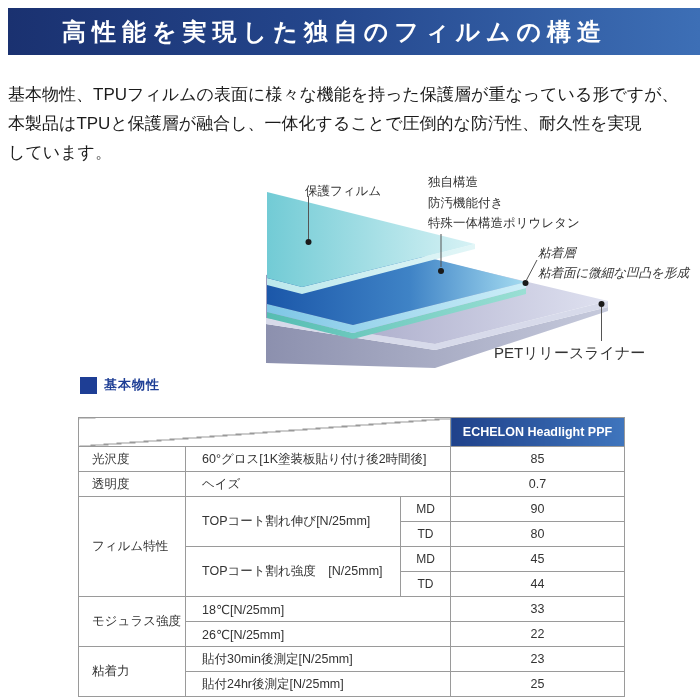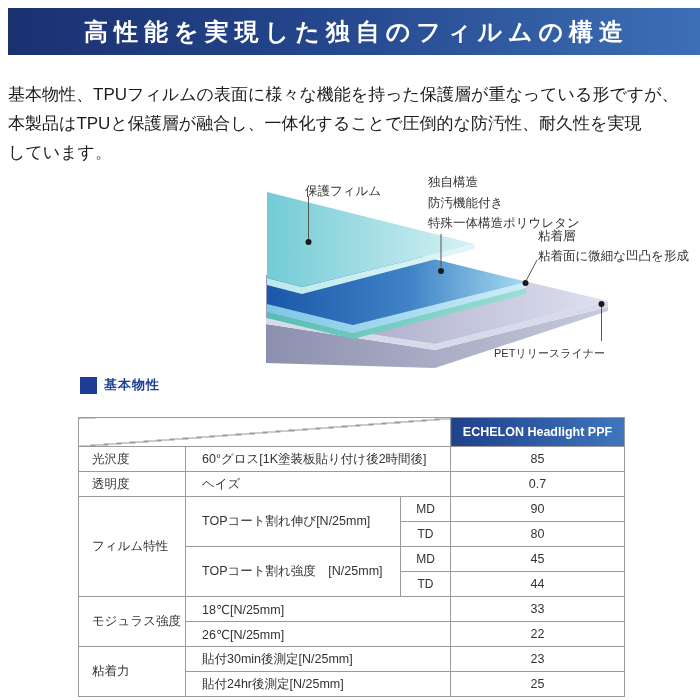--- a/index.html
+++ b/index.html
@@ -10,33 +10,33 @@
   }
   
   .banner {
     position:absolute; left:8px; top:8px; width:692px; height:47px;
     background:linear-gradient(90deg,#1a3170 0%,#24468c 45%,#3d6fb6 100%);
     display:flex; align-items:center;
   }
   .banner-title {
     font-family:"Liberation Serif","DejaVu Serif",serif;
     color:#ffffff; font-size:24px; font-weight:bold;
-    letter-spacing:6px; padding-left:76px; white-space:nowrap;
+    letter-spacing:6px; padding-left:54px; white-space:nowrap;
   }
   
   .intro { position:absolute; left:8px; top:80px; width:688px; color:#1b1b1b; }
   .intro div { font-size:17px; line-height:29px; white-space:nowrap; }
   
   .diagram { position:absolute; left:0; top:170px; width:700px; height:214px; }
   .diagram svg { position:absolute; left:230px; top:0; }
   .dg-label { position:absolute; color:#333; font-size:12.5px; line-height:20.5px; white-space:nowrap; }
   .lbl-protective { left:305px; top:11px; }
   .lbl-unique     { left:428px; top:2px; }
-  .lbl-adhesive   { left:538px; top:57px; line-height:19.5px; }
-  .lbl-pet        { left:494px; top:173px; font-size:11px;text-align:center; }
+  .lbl-adhesive   { left:538px; top:74px; line-height:19.5px;font-style:italic; }
+  .lbl-pet        { left:494px; top:173px; font-size:15px;text-align:center; }
   
   .section-heading {
     position:absolute; left:80px; top:376px;
     display:flex; align-items:center; gap:7px;
   }
   .heading-square { width:17px; height:17px; background:#1e3e95; display:inline-block; }
   .heading-text { color:#1e3e95; font-size:13px; font-weight:bold; letter-spacing:1px; }
   
   table.spec {
     position:absolute; left:78px; top:417px; width:546px;

